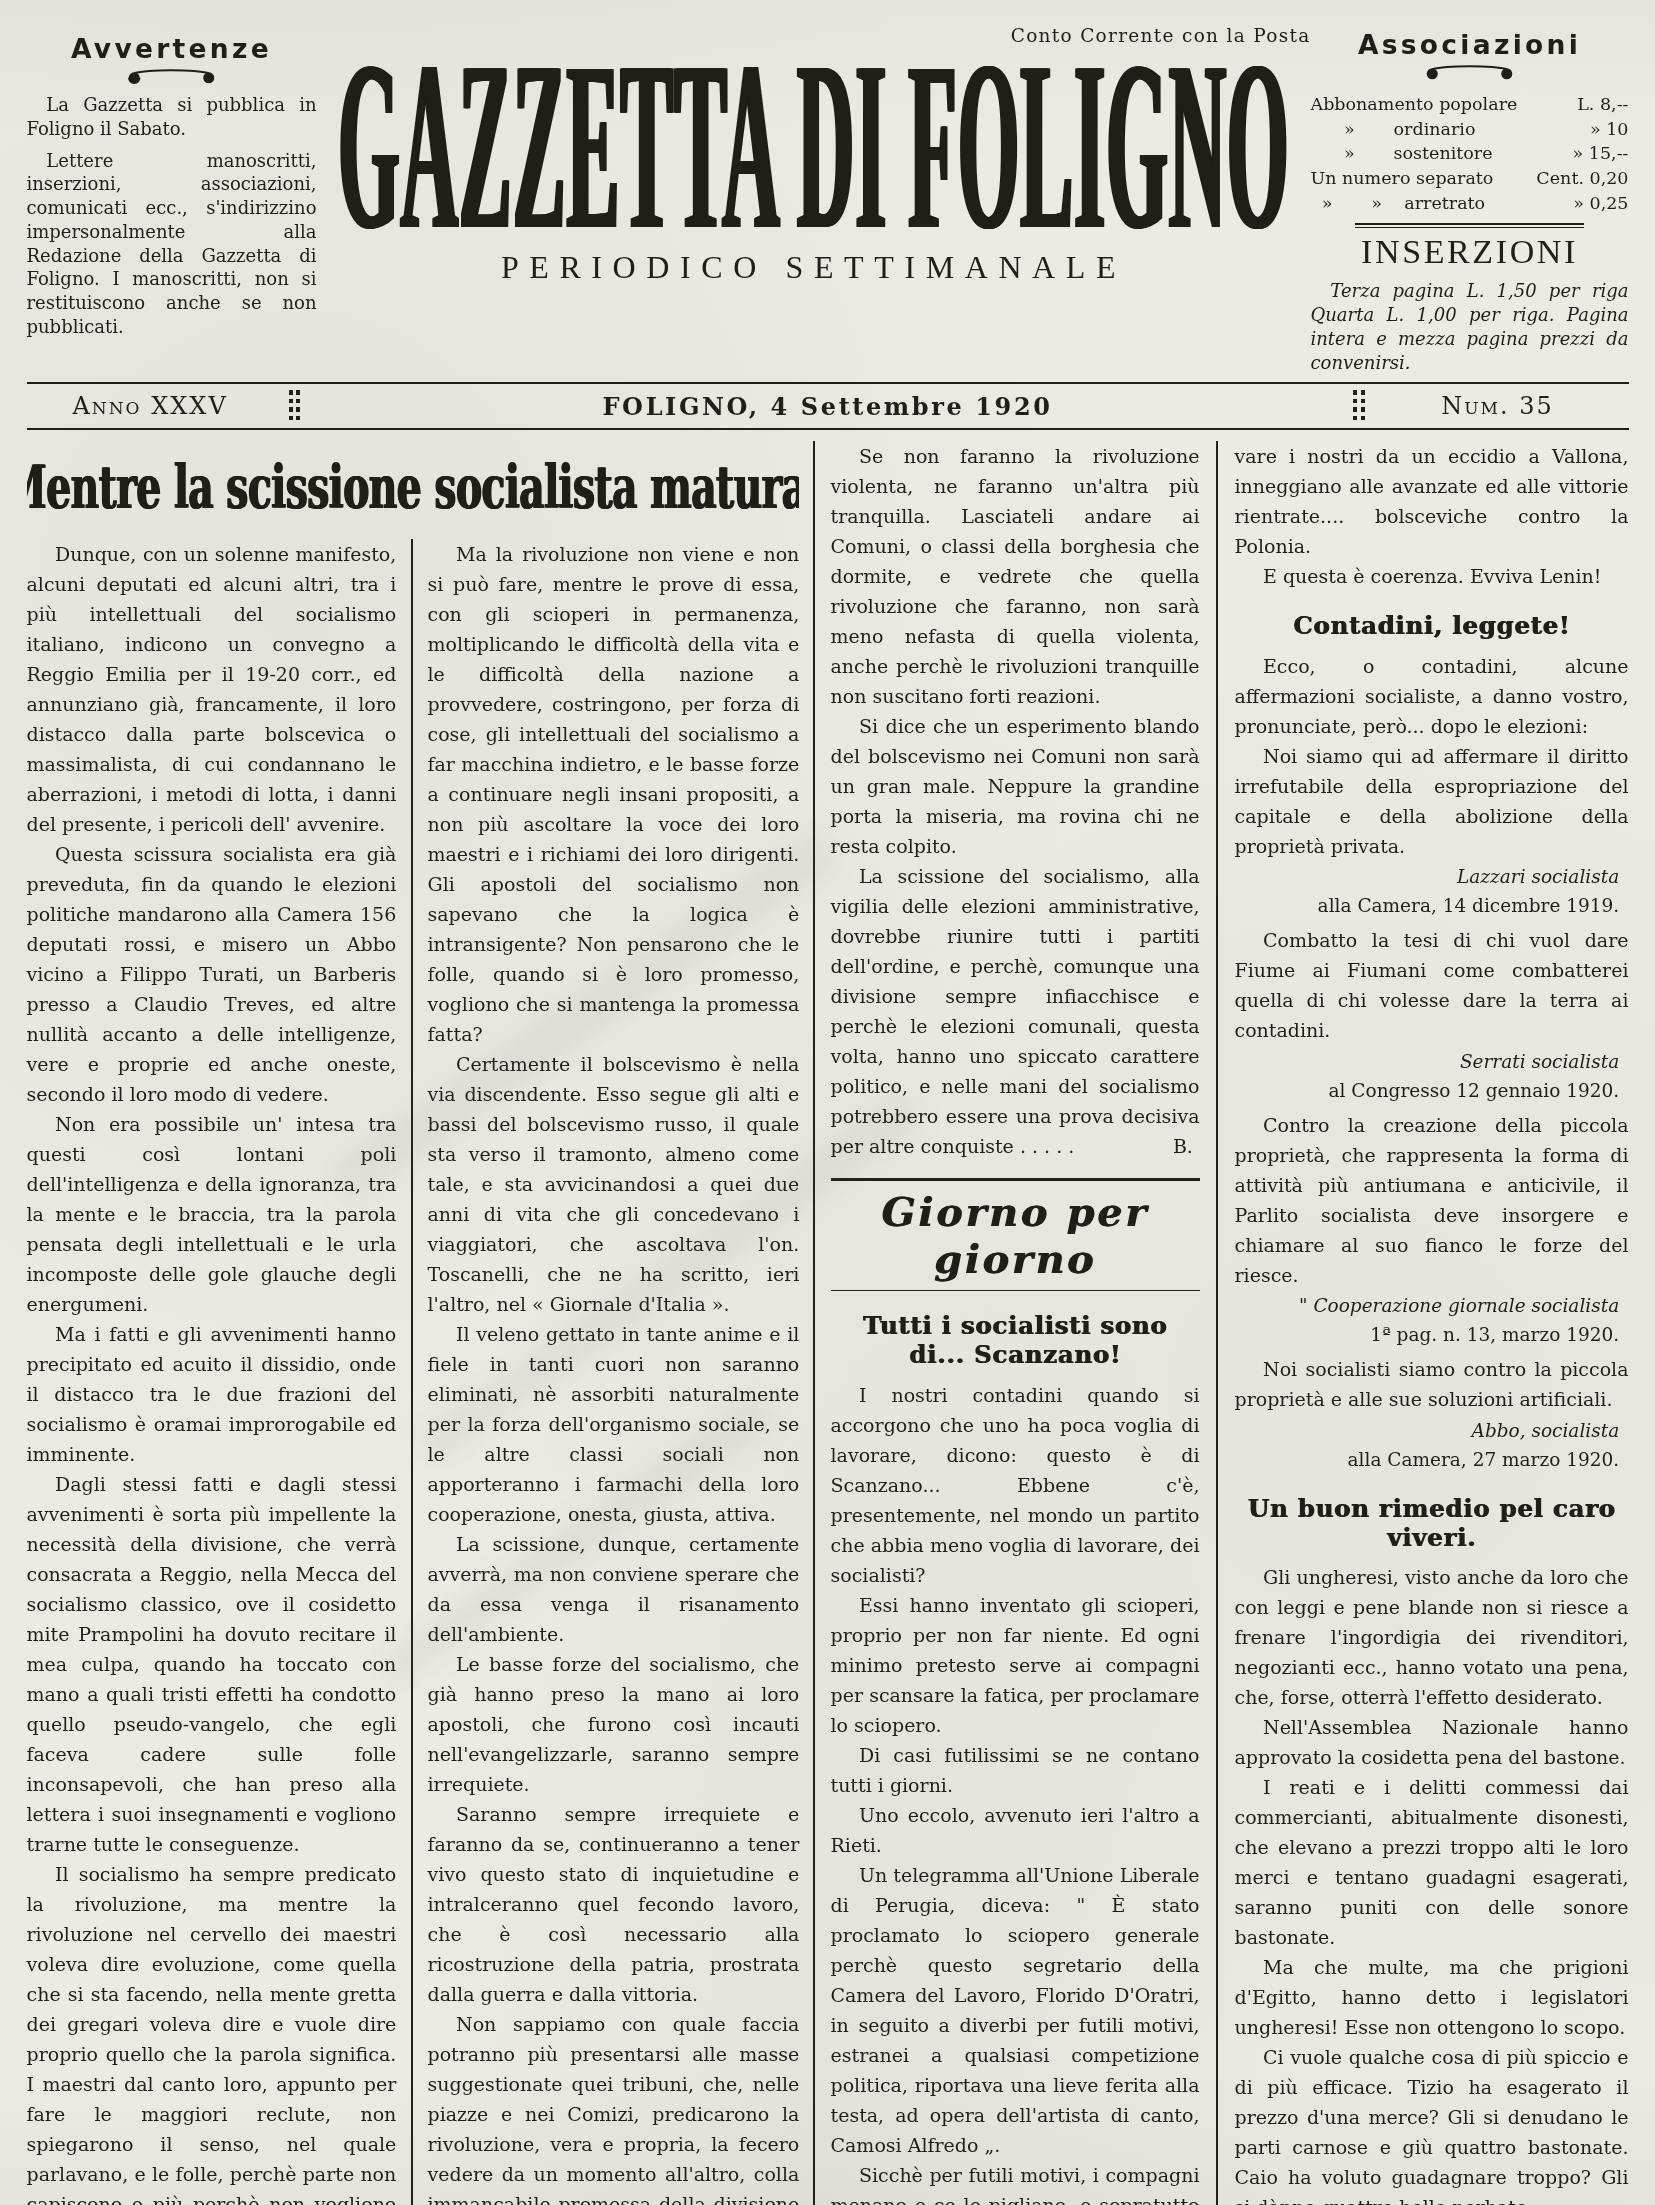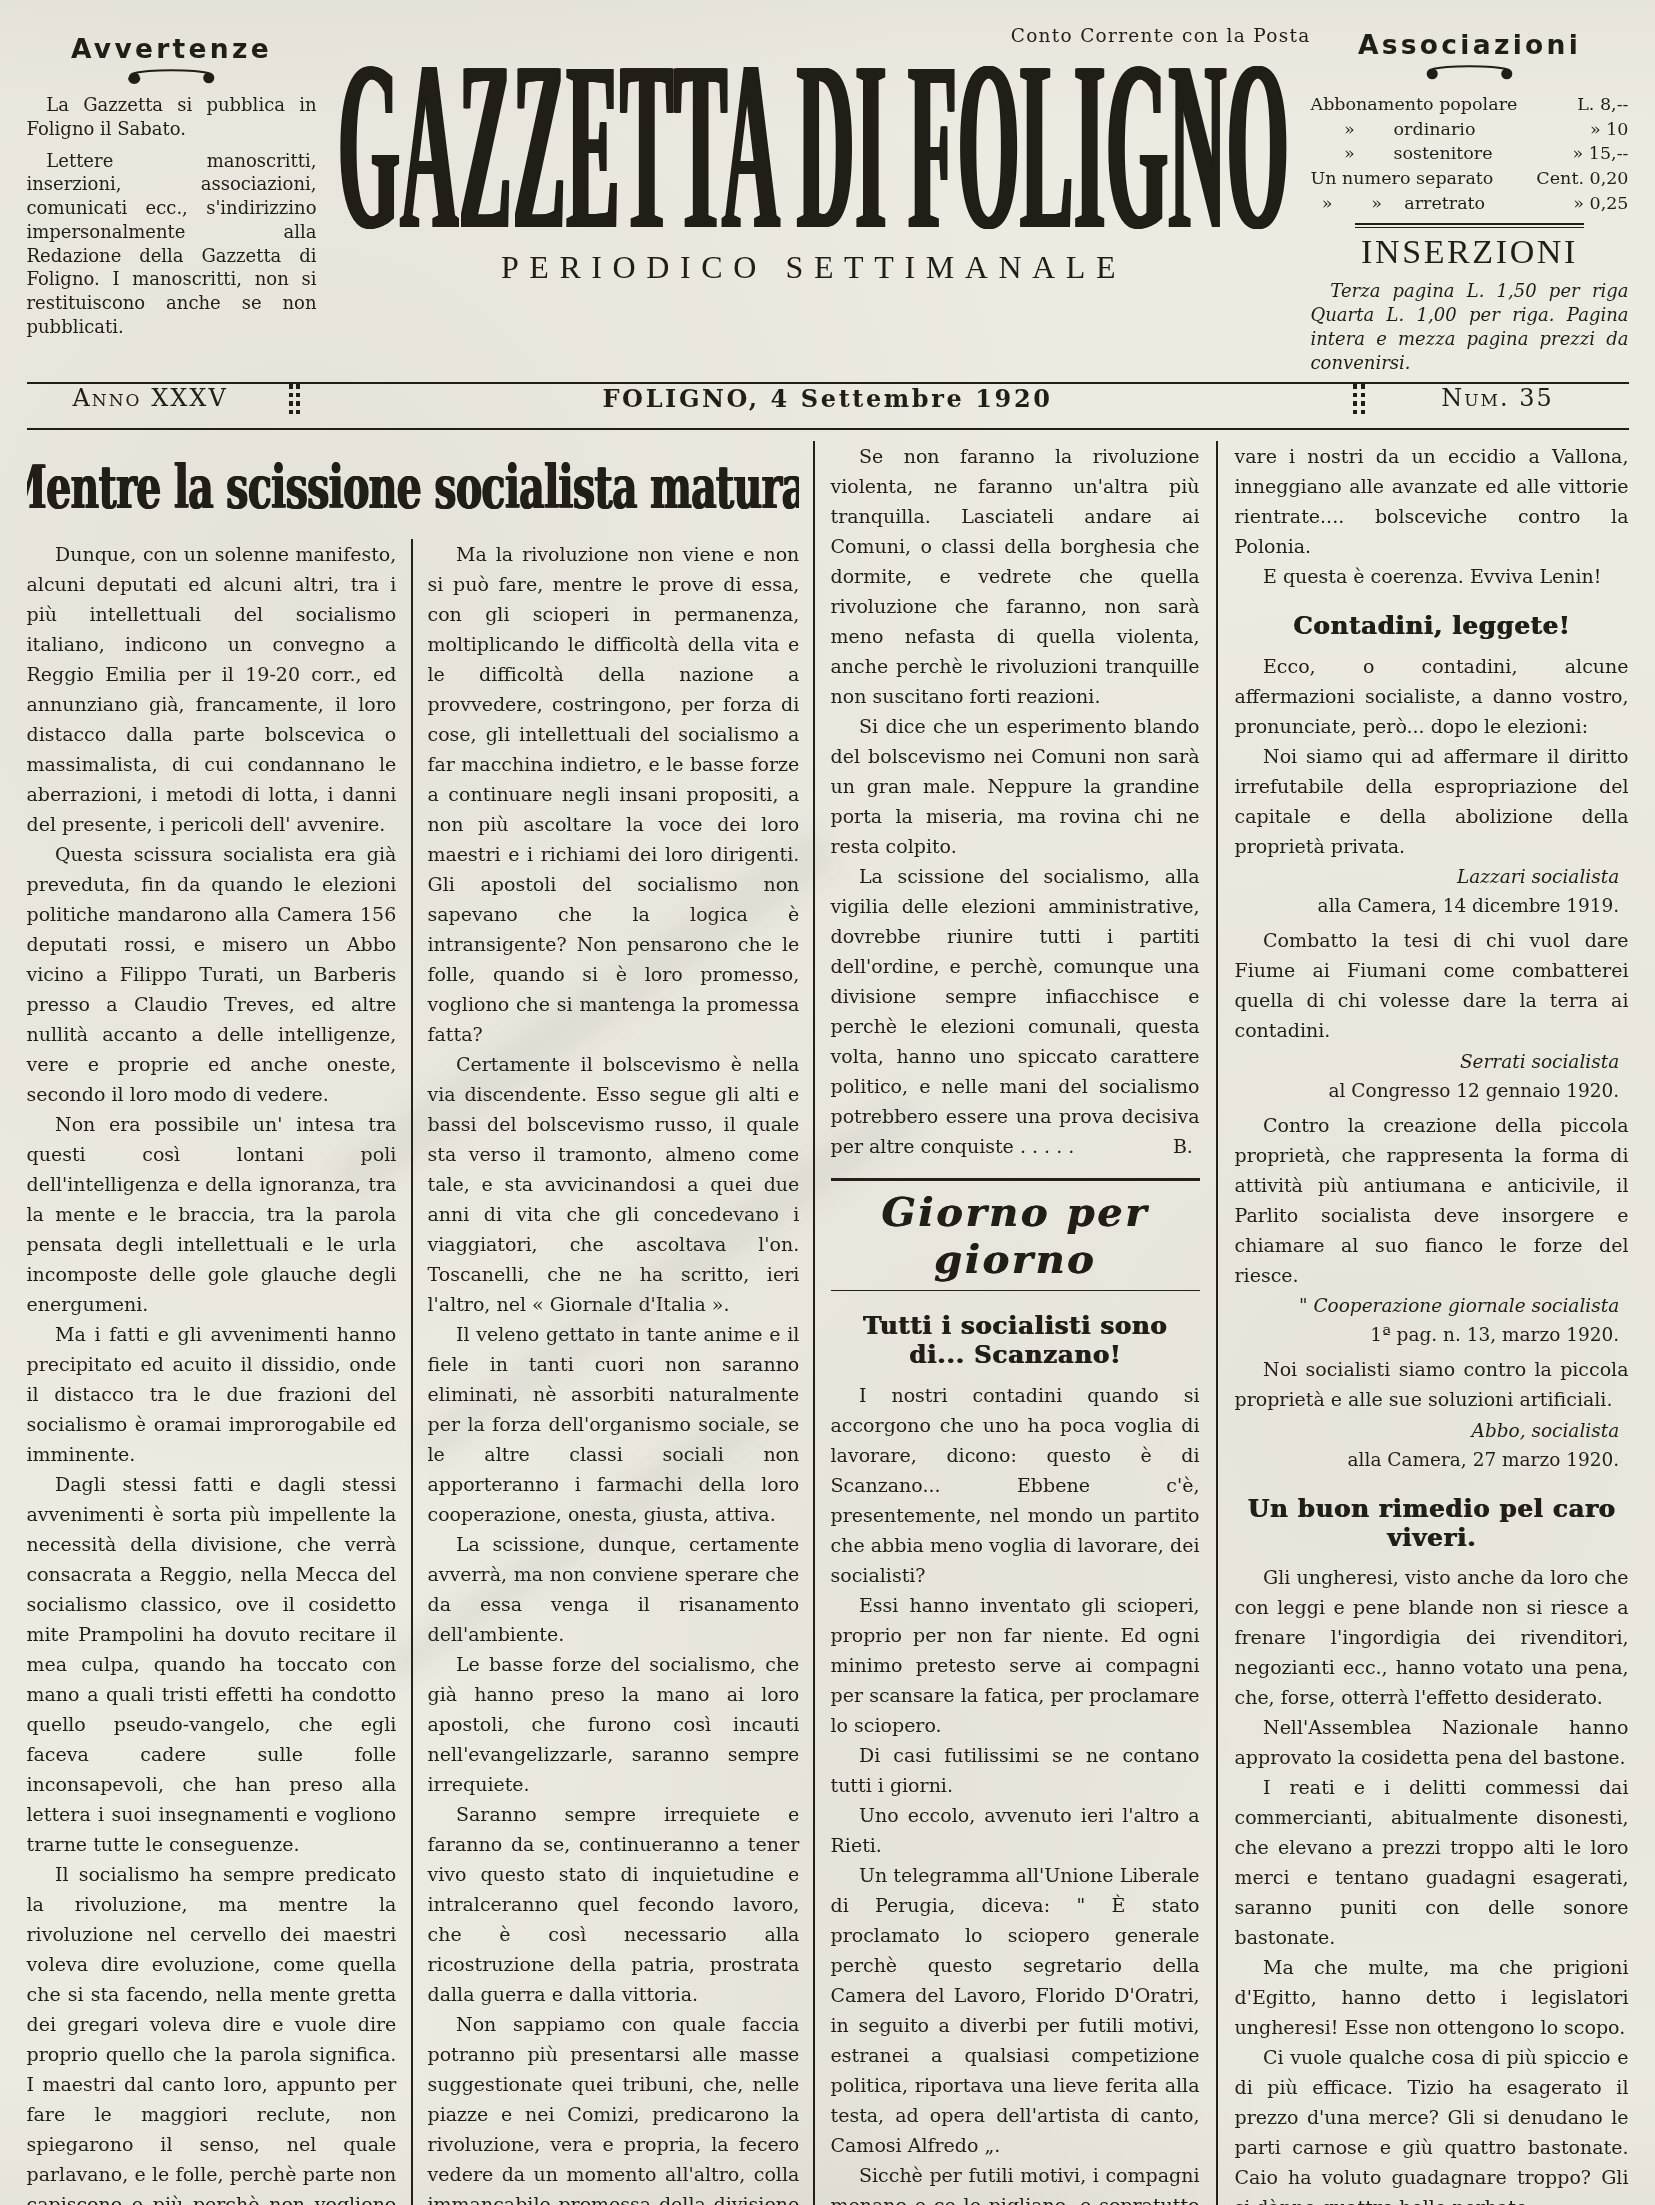--- a/index.html
+++ b/index.html
@@ -36,21 +36,21 @@
   .subtitle{text-align:center;font-size:32px;letter-spacing:10.6px;margin-top:5.3px;font-family:"Liberation Serif",serif;}
   .rates{margin-top:10.6px;font-size:17.5px;line-height:1.42;}
   .rate-line{display:flex;justify-content:space-between;}
   .rate-label{white-space:pre;}
   .rate-value{text-align:right;}
   .dbl-rule{border-top:2.6px solid #211d17;border-bottom:1.3px solid #211d17;height:2.6px;width:72%;margin:6.6px auto 5.3px;}
   .inserzioni-title{text-align:center;font-size:34px;letter-spacing:2.6px;font-family:"Liberation Serif",serif;margin:1.3px 0 4px;}
   .inserzioni-text{font-style:italic;font-size:18px;line-height:1.34;text-align:justify;margin:0;}
 
   
-  .dateline{display:flex;border-top:2.6px solid #211d17;border-bottom:2.6px solid #211d17;height:44px;margin-top:8px;}
+  .dateline{display:flex;align-items:center;border-top:2.6px solid #211d17;border-bottom:2.6px solid #211d17;height:44px;margin-top:8px;}
   .anno{width:262px;font-variant:small-caps;letter-spacing:2px;font-size:24px;padding-left:46px;box-sizing:border-box;}
   .place{flex:1;text-align:center;font-weight:bold;letter-spacing:2.6px;font-size:24px;}
   .num{width:262px;text-align:center;font-variant:small-caps;letter-spacing:2px;font-size:24px;}
   .orn{width:13.2px;height:33px;display:flex;gap:3.3px;}
   .orn i{display:block;width:4px;height:100%;background:repeating-linear-gradient(#211d17 0 4.6px, transparent 4.6px 8.6px);}
 
   
   .content{display:flex;margin-top:10.6px;align-items:stretch;}
   .left-pair{width:788px;border-right:2px solid #241f19;box-sizing:border-box;padding-right:13.2px;}
   .main-headline-row{display:flex;justify-content:center;align-items:center;height:91px;overflow:hidden;}

